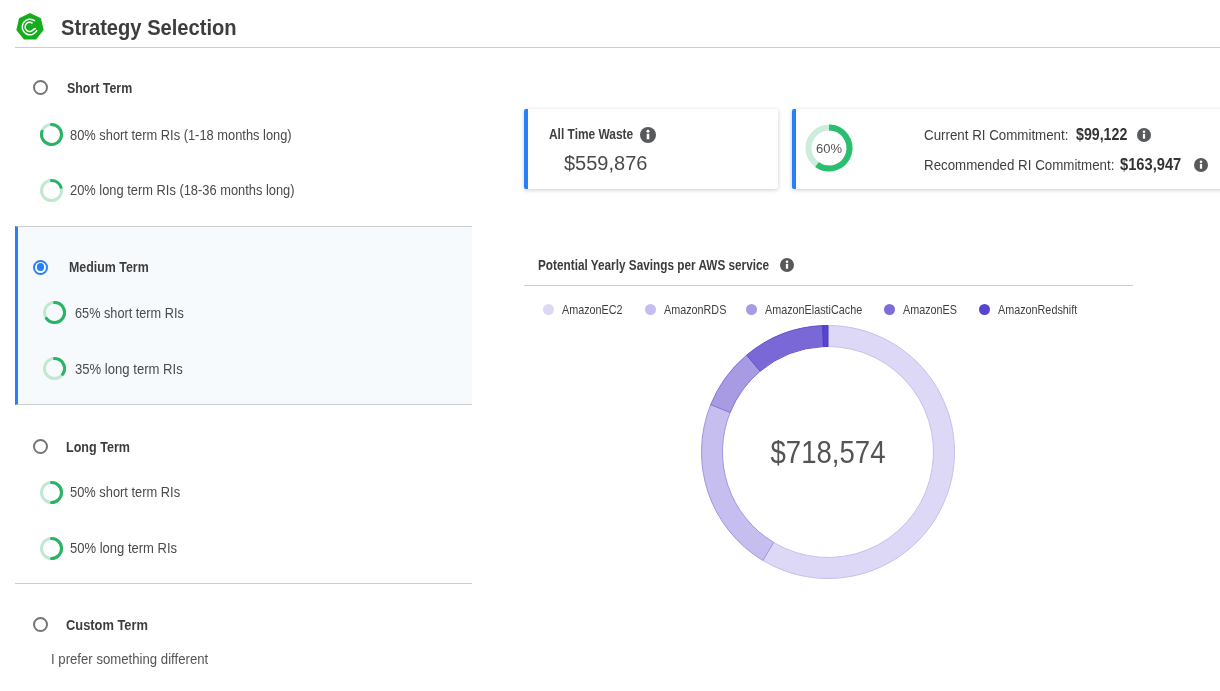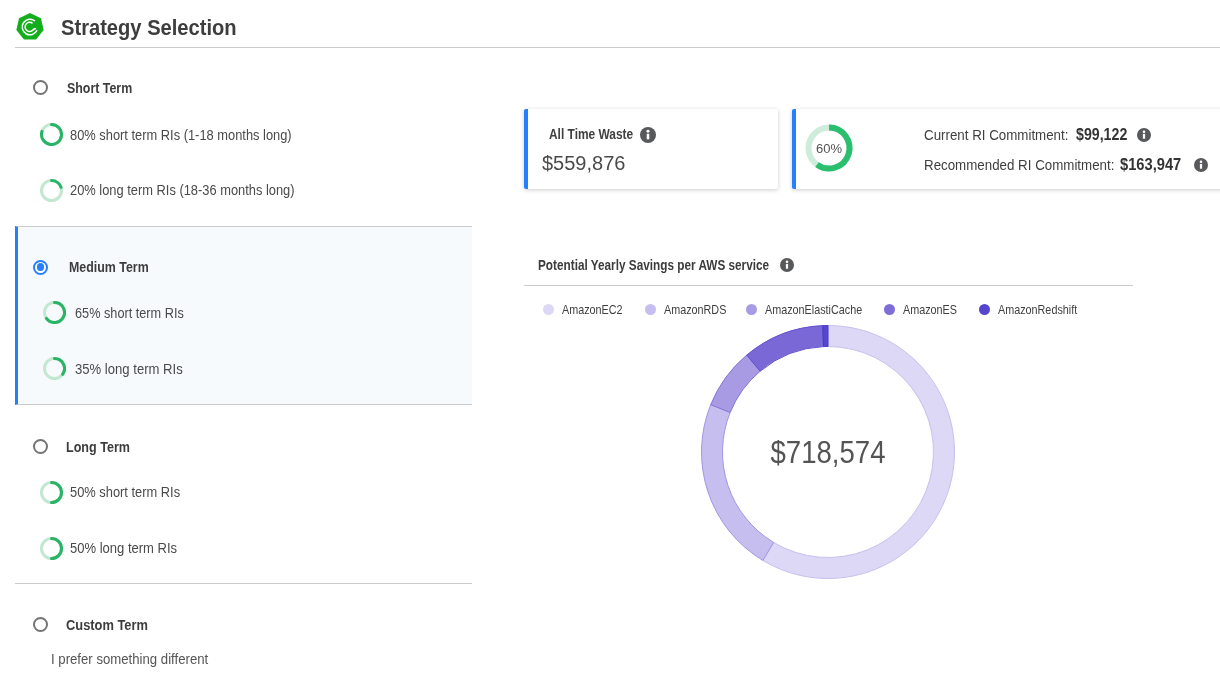--- a/index.html
+++ b/index.html
@@ -70,21 +70,21 @@
 <div class="txt b" style="left:66px; top:617.2px; transform:scaleX(0.83);">Custom Term</div>
 <div class="txt o" style="left:51px; top:651px; color:#555; transform:scaleX(0.85);">I prefer something different</div>
 
 <div class="abs" style="left:524px; top:109px; width:254px; height:80px; background:#fff; border-left:4px solid #2680fa; border-radius:2px; box-shadow:0 1px 4px rgba(0,0,0,0.2);">
   <div class="txt" style="left:20.7px; top:17.1px; font-size:15.5px; font-weight:bold; color:#3f3f3f; transform:scaleX(0.77);">All Time Waste</div>
   <svg class="abs" style="left:112px; top:18px;" width="16" height="16" viewBox="0 0 15 15">
       <circle cx="7.5" cy="7.5" r="7.5" fill="#58595b"></circle>
       <circle cx="7.5" cy="4" r="1.4" fill="#fff"></circle>
       <rect x="6.3" y="6.3" width="2.4" height="5.2" fill="#fff"></rect>
     </svg>
-  <div class="txt" style="left:14px; top:44.3px; font-size:20px; color:#4a4a4a;">$559,876</div>
+  <div class="txt" style="left:36px; top:44.3px; font-size:20px; color:#4a4a4a;">$559,876</div>
 </div>
 
 <div class="abs" style="left:792px; top:109px; width:436px; height:80px; background:#fff; border-left:4px solid #2680fa; border-radius:2px; box-shadow:0 1px 4px rgba(0,0,0,0.2);">
   <svg style="position:absolute; left:5px; top:10.7px;" width="56" height="56" viewBox="0 0 56 56">
     <circle cx="28" cy="28" r="20.5" fill="none" stroke="#cdecdc" stroke-width="6"></circle>
     <path d="M28.00 7.50 A20.5 20.5 0 1 1 15.95 44.58" fill="none" stroke="#2abf6e" stroke-width="6"></path>
     <text x="28" y="32.5" text-anchor="middle" font-size="13" fill="#555">60%</text>
   </svg>
   <div class="txt" style="left:128px; top:17.8px; font-size:15.5px; color:#3f3f3f; transform:scaleX(0.86);">Current RI Commitment:</div>
   <div class="txt" style="left:280px; top:17.3px; font-size:16.5px; font-weight:bold; color:#333; transform:scaleX(0.86);">$99,122</div>

